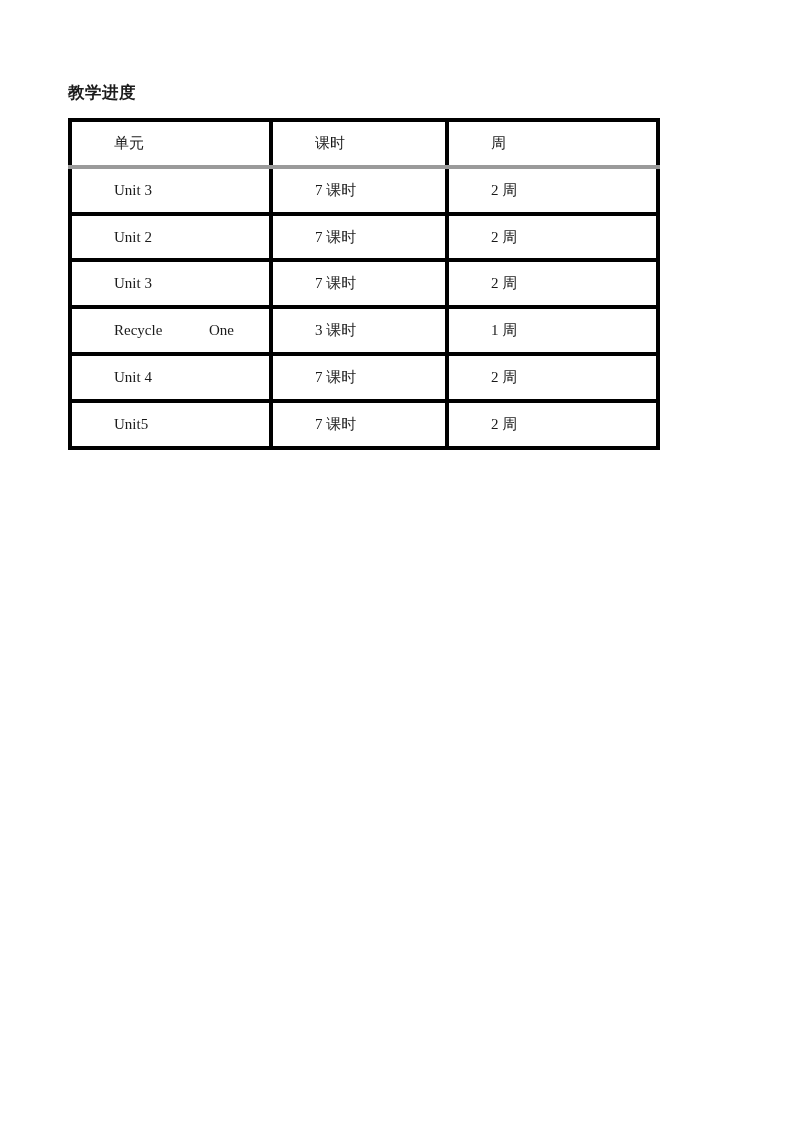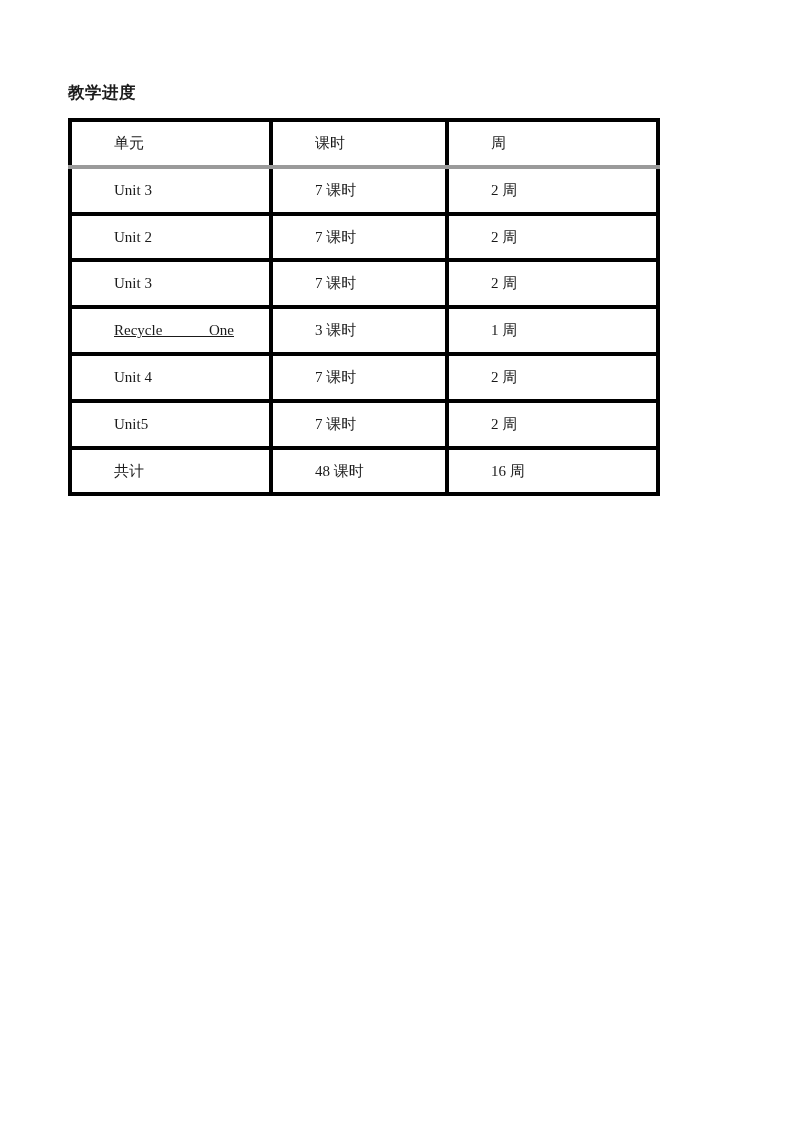--- a/index.html
+++ b/index.html
@@ -71,21 +71,20 @@
   .schedule-table tr.lt td { border-top-color: #9a9a9a; }
   .schedule-table tr.lb td { border-bottom-color: #9a9a9a; }
 
   
   .cell-justify {
     display: block;
     width: 120px;
     text-align: justify;
     text-align-last: justify;
     white-space: normal;
-    text-decoration: underline;
   }
 </style>
 </head>
 <body>
 
 <div class="page">
 
   <div class="doc-title">教学进度</div>
 
   <table class="schedule-table">
@@ -127,21 +126,16 @@
         <tr class="lt">
           <td>Unit 4</td>
           <td>7 课时</td>
           <td>2 周</td>
         </tr>
         <tr>
           <td>Unit5</td>
           <td>7 课时</td>
           <td>2 周</td>
         </tr>
-        <tr class="lt">
-          <td>共计</td>
-          <td>48 课时</td>
-          <td>16 周</td>
-        </tr>
       </tbody>
   </table>
 
 </div>
 
 </body></html>

